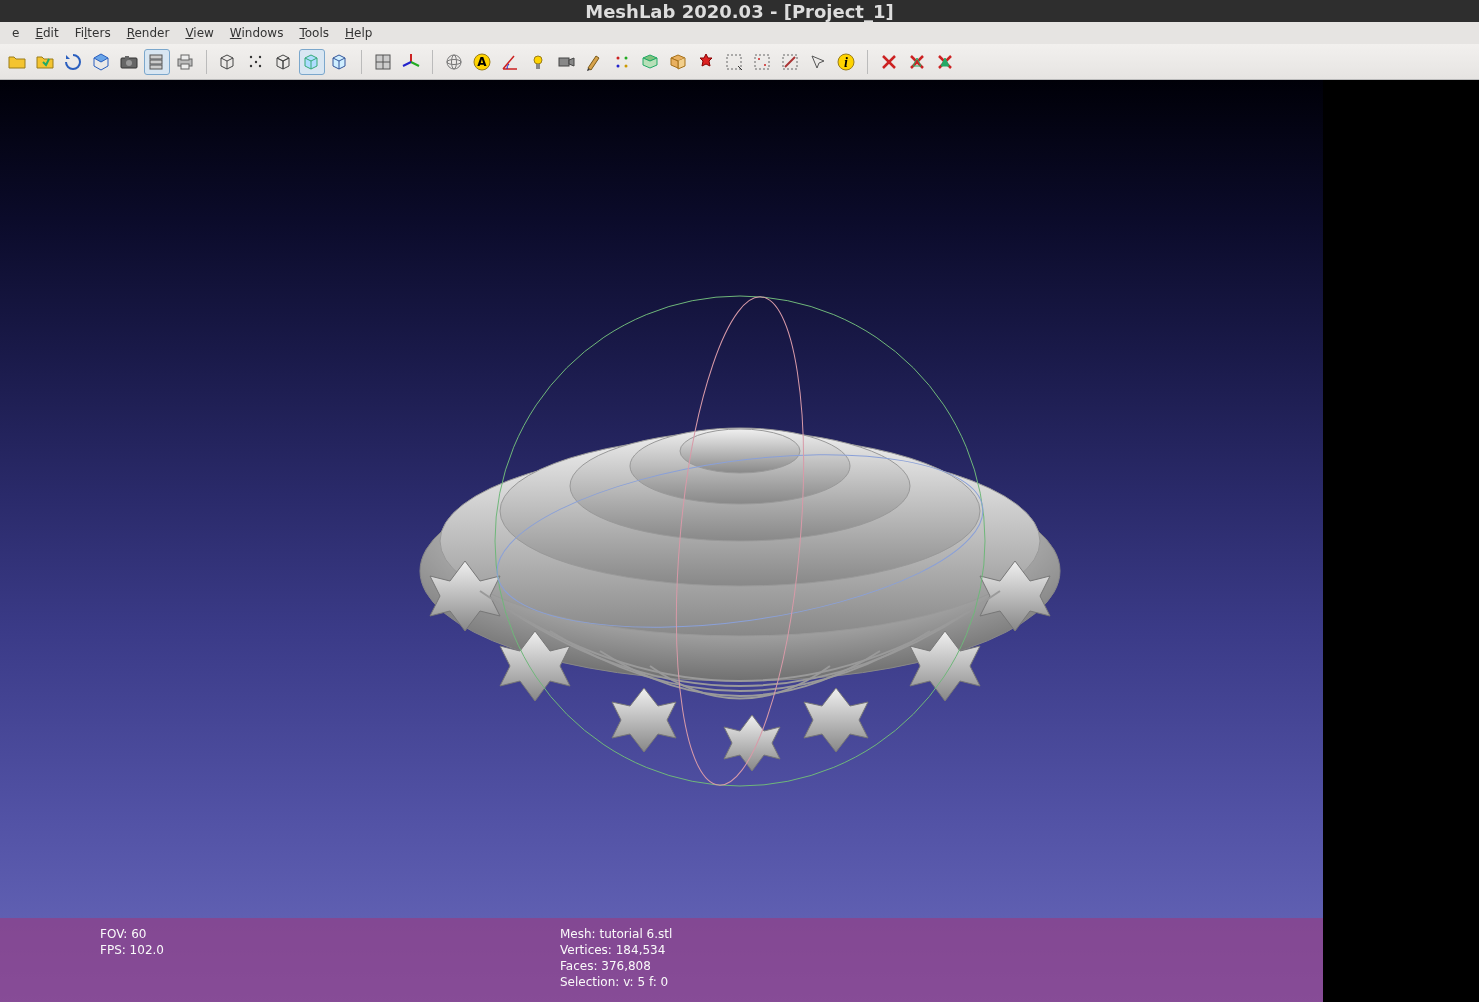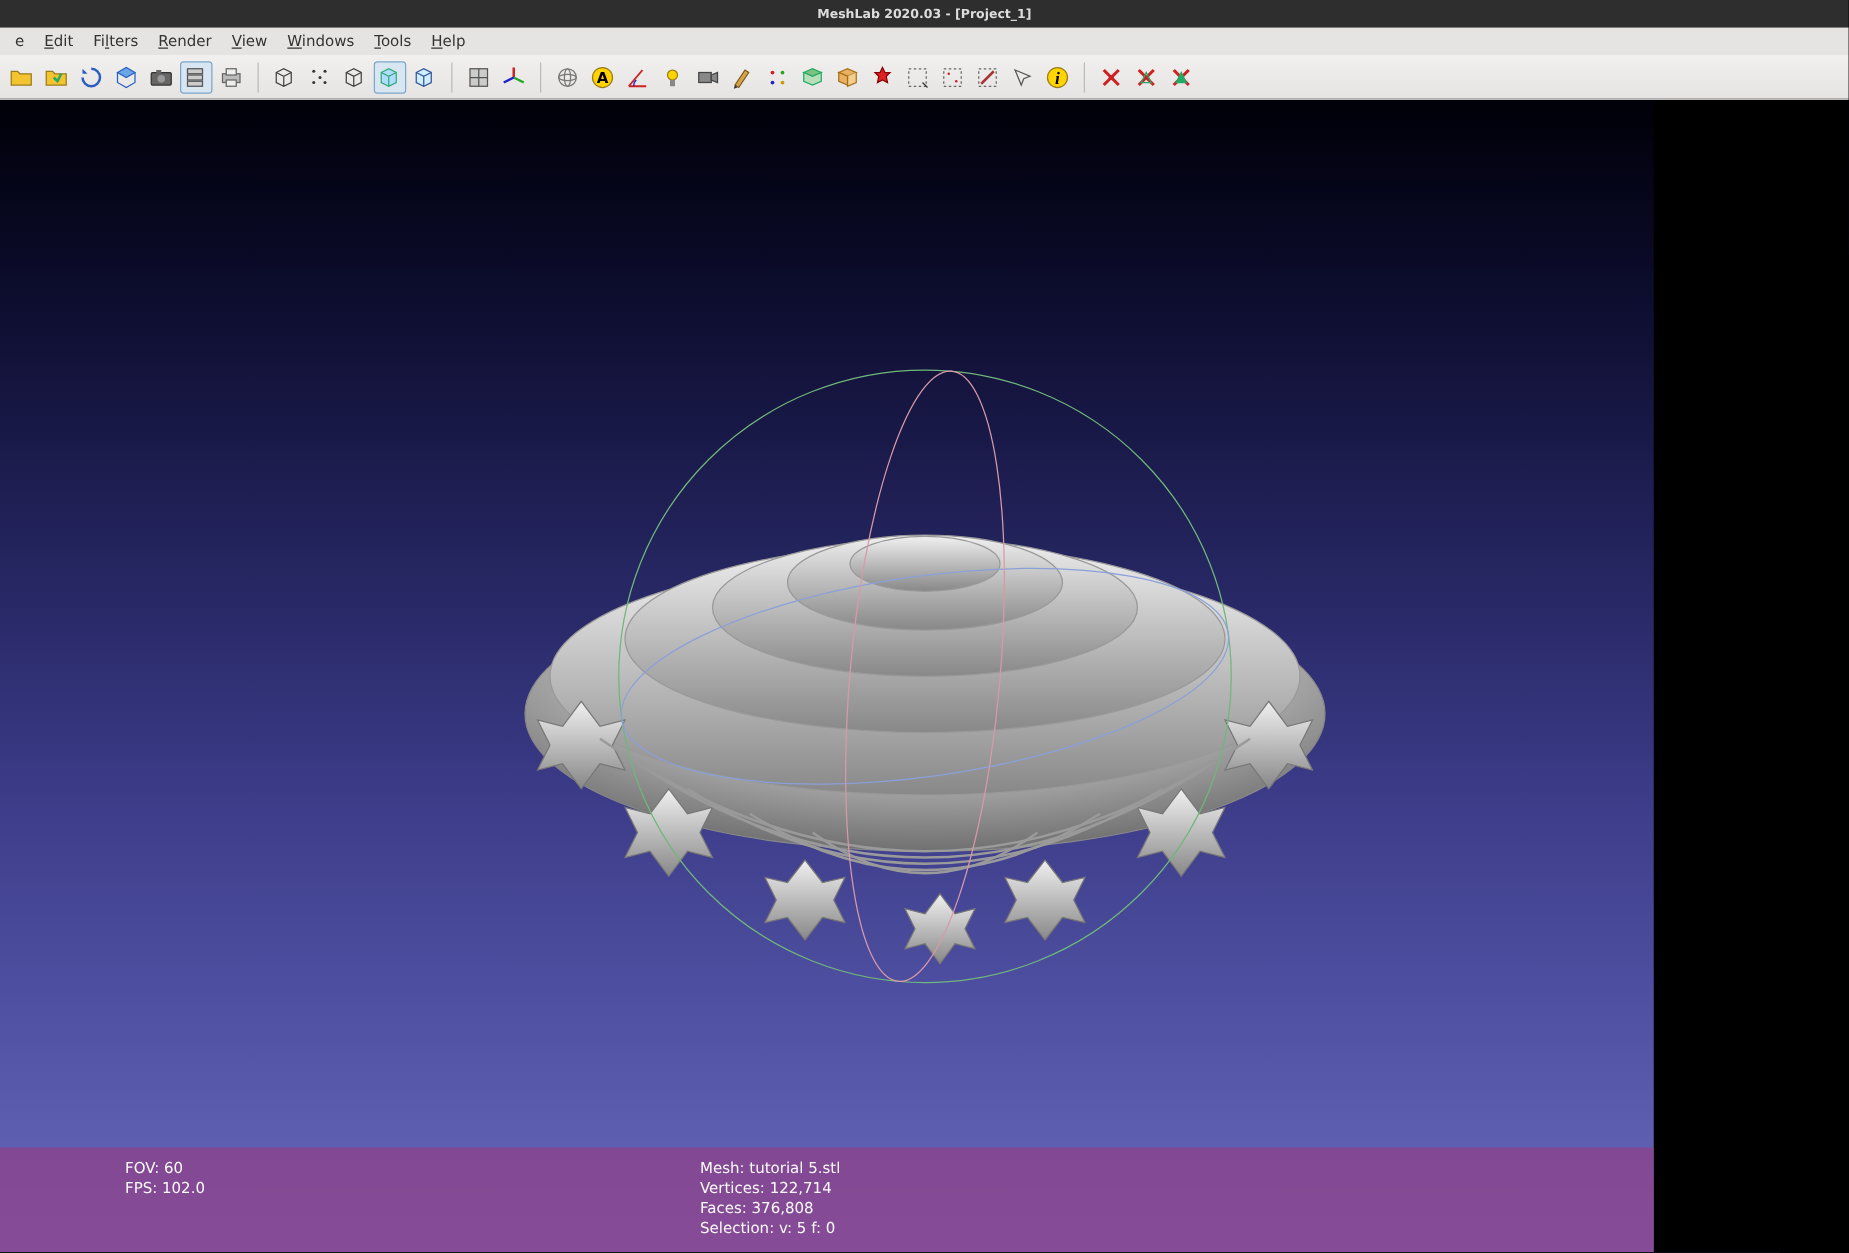--- a/index.html
+++ b/index.html
@@ -13,21 +13,21 @@
   display: flex;
   flex-direction: column;
 }
 .titlebar {
   height: 22px;
   background: #2e2e2e;
   color: #ddd;
   display: flex;
   align-items: center;
   justify-content: center;
-  font-size: 10px;
+  font-size: 18px;
   font-weight: bold;
 }
 .menubar {
   height: 22px;
   background: #e6e4e2;
   display: flex;
   align-items: center;
   padding: 0 4px;
   color: #333;
 }
@@ -386,19 +386,19 @@
   </svg>
 
   <div class="right-strip"></div>
 
   <div class="statusbar">
     <div class="status-col left">
       <div>FOV: 60</div>
       <div>FPS:   102.0</div>
     </div>
     <div class="status-col right">
-      <div>Mesh: tutorial 5.stl</div>
-      <div>Vertices: 122,714</div>
+      <div>Mesh: tutorial 6.stl</div>
+      <div>Vertices: 184,534</div>
       <div>Faces: 376,808</div>
       <div>Selection: v: 5 f: 0</div>
     </div>
   </div>
 </div>
 
 </body></html>

